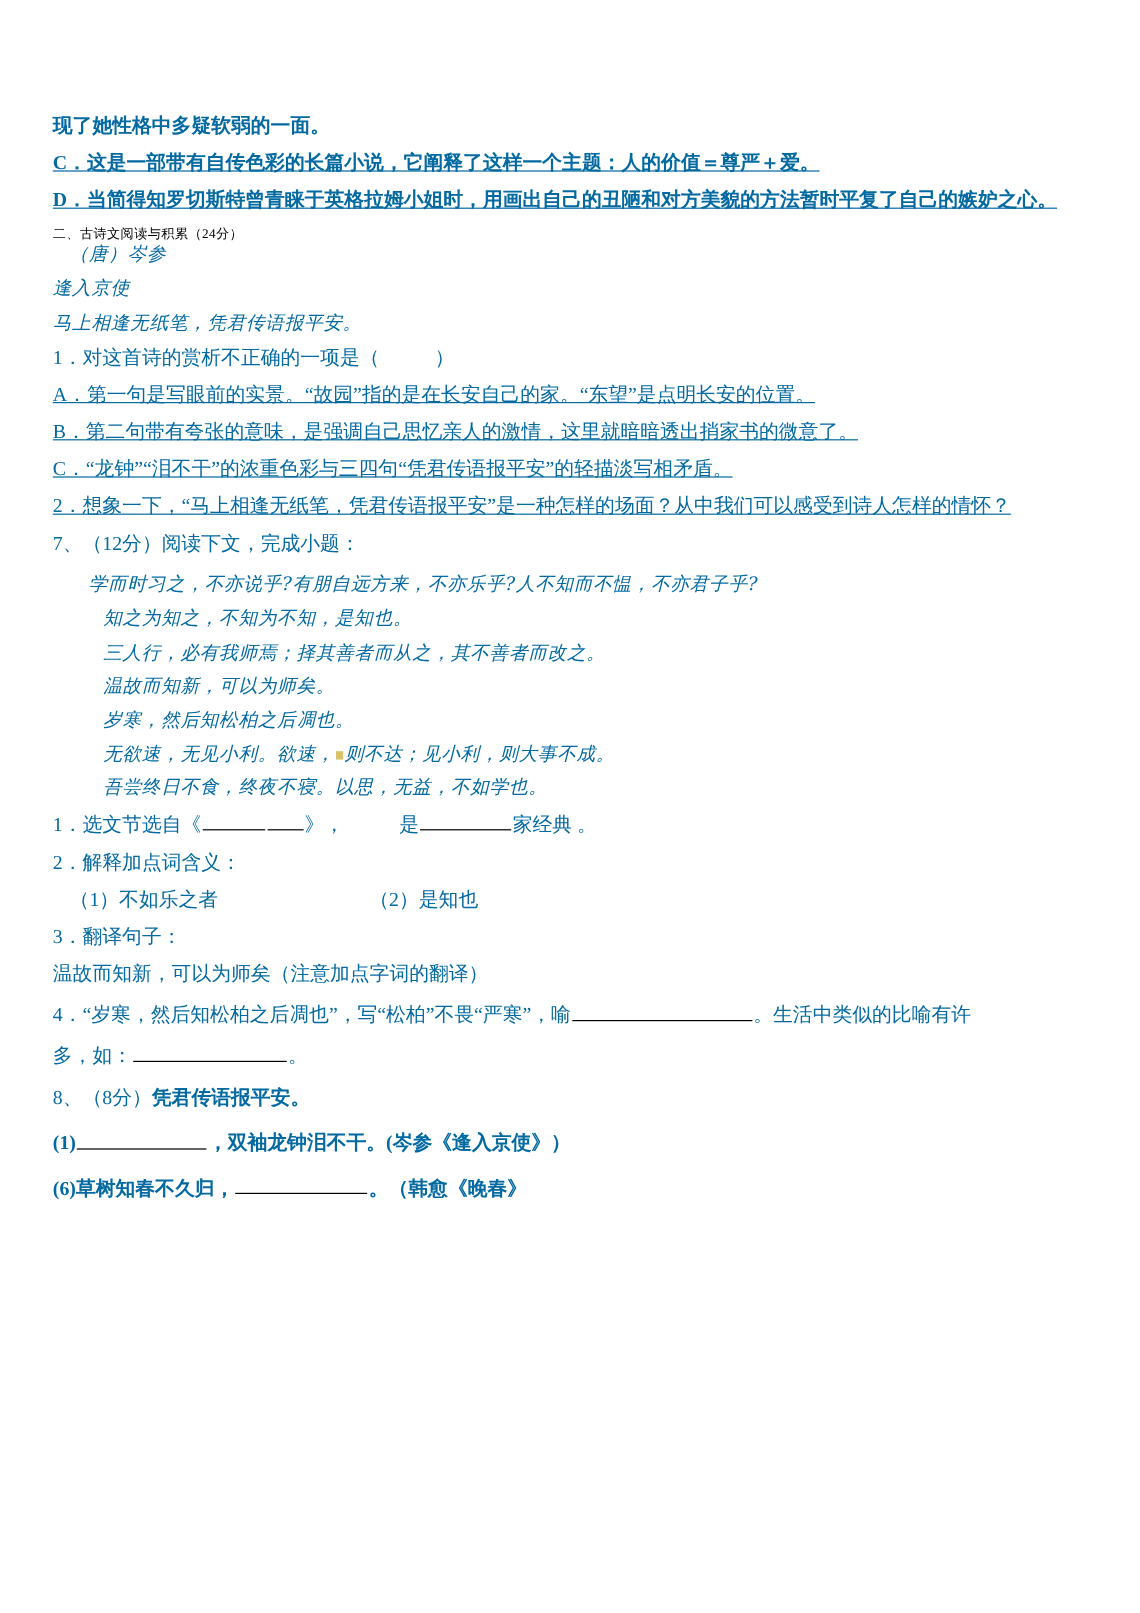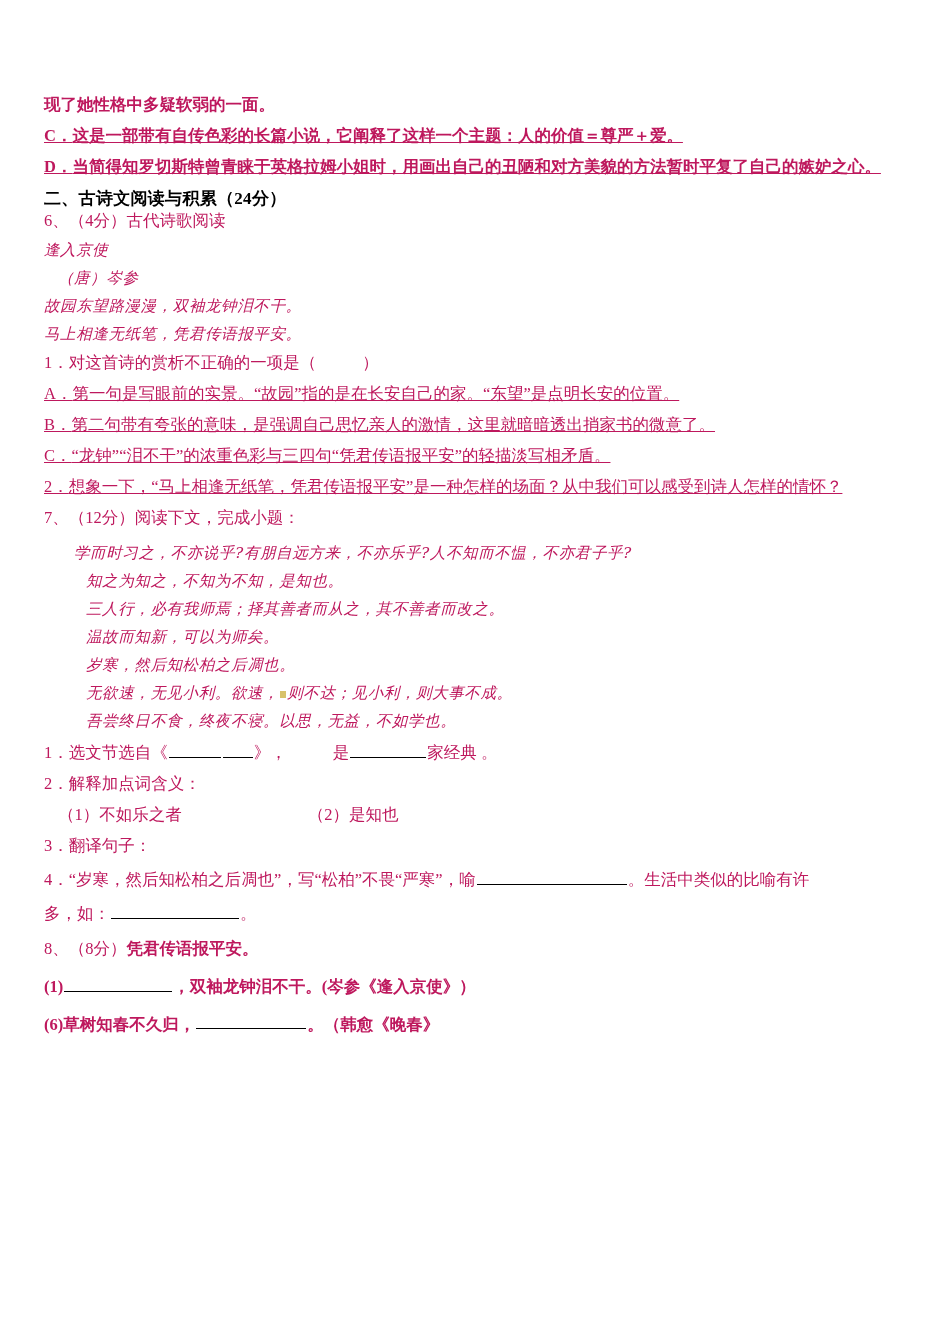--- a/index.html
+++ b/index.html
@@ -22,21 +22,21 @@
   }
   .doc {
     position: relative;
     padding-top: 96px;
   }
 
   
   .line {
     font-size: 16.5px;
     line-height: 1.1;
-    color: #be185d;
+    color: #0369a1;
     margin: 0 0 13px 0;
     white-space: nowrap;
   }
   .line.wrap { white-space: normal; text-decoration: underline; }
 
   .bold { font-weight: bold; }
 
   
   .song {
     font-family: "Liberation Serif", "DejaVu Serif", serif;
@@ -49,22 +49,22 @@
     font-size: 15.5px;
     letter-spacing: 0.6px;
   }
 
   .opt-label {
     font-family: "Liberation Serif", "DejaVu Serif", serif;
   }
 
   
   .sec-heading {
-    font-size: 17px;
-    font-weight: bold;
+    font-size: 11px;
+    font-weight: normal;
     margin: 0 0 2px 0;
     letter-spacing: 0.3px;
   }
 
   .indent1 { padding-left: 14px; }
   .indent2 { padding-left: 30px; }
   .indent3 { padding-left: 42px; }
 
   
   .blank {
@@ -104,25 +104,23 @@
   <div class="doc">
 
     <p class="line song bold">现了她性格中多疑软弱的一面。</p>
 
     <p class="line wrap song bold"><span class="opt-label">C．</span><span>这是一部带有自传色彩的长篇小说，它阐释了这样一个主题：人的价值＝尊严＋爱。</span></p>
 
     <p class="line wrap song bold tight"><span class="opt-label">D．</span><span>当简得知罗切斯特曾青睐于英格拉姆小姐时，用画出自己的丑陋和对方美貌的方法暂时平复了自己的嫉妒之心。</span></p>
 
     <p class="sec-heading song">二、古诗文阅读与积累（24分）</p>
 
-    <p class="line song tight">6、（4分）古代诗歌阅读</p>
 
+    <p class="line kai indent1 tight">（唐）岑参</p>
     <p class="line kai tight">逢入京使</p>
-    <p class="line kai indent1 tight">（唐）岑参</p>
-    <p class="line kai tight">故园东望路漫漫，双袖龙钟泪不干。</p>
     <p class="line kai tight">马上相逢无纸笔，凭君传语报平安。</p>
 
     <p class="line song"><span>1．</span><span>对这首诗的赏析不正确的一项是（</span><span class="gapspace-sm"></span><span>）</span></p>
 
     <p class="line wrap song"><span class="opt-label">A．</span><span>第一句是写眼前的实景。“故园”指的是在长安自己的家。“东望”是点明长安的位置。</span></p>
 
     <p class="line wrap song"><span class="opt-label">B．</span><span>第二句带有夸张的意味，是强调自己思忆亲人的激情，这里就暗暗透出捎家书的微意了。</span></p>
 
     <p class="line wrap song"><span class="opt-label">C．</span><span>“龙钟”“泪不干”的浓重色彩与三四句“凭君传语报平安”的轻描淡写相矛盾。</span></p>
 
@@ -142,20 +140,21 @@
     <p class="line kai indent3 tight">吾尝终日不食，终夜不寝。以思，无益，不如学也。</p>
 
     <p class="line song"><span>1．</span><span>选文节选自《</span><span class="blank b1"></span><span class="blank b2"></span><span>》，</span><span class="gapspace-sm"></span><span>是</span><span class="blank b3"></span><span>家经典 。</span></p>
 
     <p class="line song"><span>2．</span><span>解释加点词含义：</span></p>
 
     <p class="line song indent1"><span>（1）不如乐之者</span><span class="gapspace"></span><span>（2）是知也</span></p>
 
     <p class="line song"><span>3．</span><span>翻译句子：</span></p>
 
+    <p class="line song">温故而知新，可以为师矣（注意加点字词的翻译）</p>
 
     <p class="line song"><span>4．</span><span>“岁寒，然后知松柏之后凋也”，写“松柏”不畏“严寒”，喻</span><span class="blank b4"></span><span>。生活中类似的比喻有许</span></p>
 
     <p class="line song loose"><span>多，如：</span><span class="blank b5"></span><span>。</span></p>
 
     <p class="line song loose"><span>8、（8分）</span><span class="bold">凭君传语报平安。</span></p>
 
     <p class="line song bold loose"><span>(1)</span><span class="blank b6"></span><span>，双袖龙钟泪不干。(岑参《逢入京使》）</span></p>
 
     <p class="line song bold"><span>(6)草树知春不久归，</span><span class="blank b7"></span><span>。（韩愈《晚春》</span></p>

